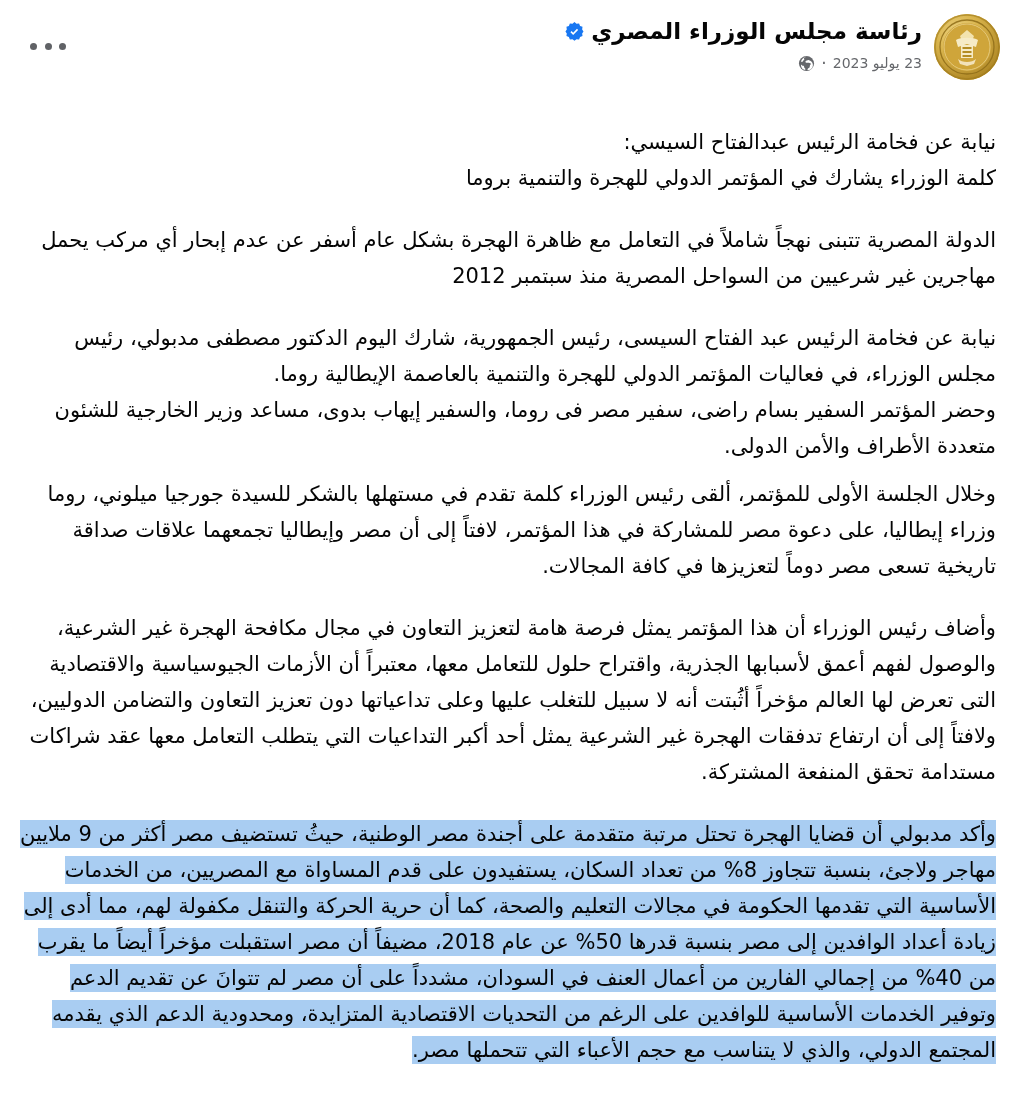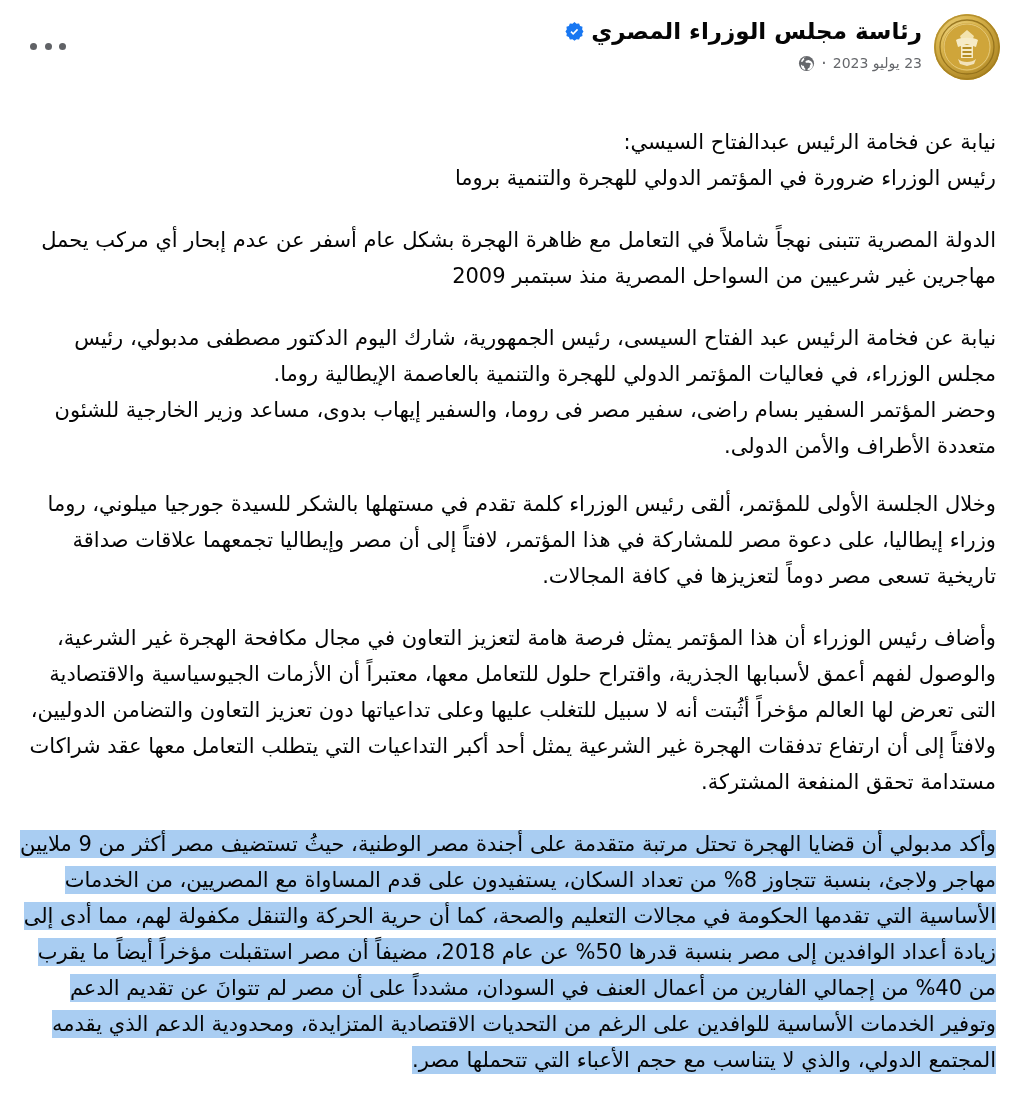--- a/index.html
+++ b/index.html
@@ -131,21 +131,21 @@
     padding: 0 18px 6px 18px;
     box-sizing: border-box;
   }
 
   .para {
     margin: 0 0 26px 0;
     white-space: pre-line;
   }
   .para:last-child { margin-bottom: 0; }
 
-  .para.tight { margin-bottom: 22px; }
+  .para.tight { margin-bottom: 12px; }
 
   .para.highlight {
     background: transparent;
     margin: 0 0 26px 0;
   }
   .para.highlight > span.hl {
     background-color: #a9cdf2;
     box-decoration-break: clone;
     -webkit-box-decoration-break: clone;
     padding: 2px 0;
@@ -203,24 +203,24 @@
           <circle cx="8" cy="8" r="7.1" fill="#65676b"></circle>
           <path fill="#ffffff" d="M8 1.6c-.9 0-1.4.5-1.9 1.1-.2.3-.6.4-.6.8 0 .5.5.6.5 1 0 .5-.8.4-1.2.8-.3.3-.2.9-.6 1.1-.4.2-1 0-1.3.3.1-2.5 2.2-4.6 4.7-4.8zM3 8.9c.4.1.5.7.9.9.5.3 1.2.1 1.6.5.4.4.2 1.2.5 1.7.2.4.8.5.9 1 .1.4-.2.8-.2 1.2-2-.3-3.6-2-3.9-4.1 0-.4.1-.8.2-1.2zm5.9 5.3c.1-.5.2-1 .5-1.4.4-.5 1.2-.6 1.5-1.2.3-.5.1-1.2.3-1.8.2-.5.8-.8.8-1.4 0-.5-.6-.7-1-.9-.5-.2-1.1-.2-1.6-.2-.6 0-1.3.2-1.8 0-.5-.2-.7-.9-.5-1.4.2-.5.8-.6 1.3-.8.5-.2 1-.5 1.5-.4.4 0 .7.4 1.1.5 2 .7 3.3 2.8 3 4.9-.3 2.2-2 4-4.1 4.1z"></path>
         </svg>
       </div>
     </div>
   </div>
 
   <div class="post-body">
 
     <p class="para">نيابة عن فخامة الرئيس عبدالفتاح السيسي:
-رئيس الوزراء ضرورة في المؤتمر الدولي للهجرة والتنمية بروما</p>
-
-
-    <p class="para">الدولة المصرية تتبنى نهجاً شاملاً في التعامل مع ظاهرة الهجرة بشكل عام أسفر عن عدم إبحار أي مركب يحمل مهاجرين غير شرعيين من السواحل المصرية منذ سبتمبر 2009</p>
+كلمة الوزراء يشارك في المؤتمر الدولي للهجرة والتنمية بروما</p>
+
+
+    <p class="para">الدولة المصرية تتبنى نهجاً شاملاً في التعامل مع ظاهرة الهجرة بشكل عام أسفر عن عدم إبحار أي مركب يحمل مهاجرين غير شرعيين من السواحل المصرية منذ سبتمبر 2012</p>
 
     <p class="para tight">نيابة عن فخامة الرئيس عبد الفتاح السيسى، رئيس الجمهورية، شارك اليوم الدكتور مصطفى مدبولي، رئيس مجلس الوزراء، في فعاليات المؤتمر الدولي للهجرة والتنمية بالعاصمة الإيطالية روما.
 وحضر المؤتمر السفير بسام راضى، سفير مصر فى روما، والسفير إيهاب بدوى، مساعد وزير الخارجية للشئون متعددة الأطراف والأمن الدولى.</p>
 
     <p class="para">وخلال الجلسة الأولى للمؤتمر، ألقى رئيس الوزراء كلمة تقدم في مستهلها بالشكر للسيدة جورجيا ميلوني، روما وزراء إيطاليا، على دعوة مصر للمشاركة في هذا المؤتمر، لافتاً إلى أن مصر وإيطاليا تجمعهما علاقات صداقة تاريخية تسعى مصر دوماً لتعزيزها في كافة المجالات.</p>
 
     <p class="para">وأضاف رئيس الوزراء أن هذا المؤتمر يمثل فرصة هامة لتعزيز التعاون في مجال مكافحة الهجرة غير الشرعية، والوصول لفهم أعمق لأسبابها الجذرية، واقتراح حلول للتعامل معها، معتبراً أن الأزمات الجيوسياسية والاقتصادية التى تعرض لها العالم مؤخراً أثُبتت أنه لا سبيل للتغلب عليها وعلى تداعياتها دون تعزيز التعاون والتضامن الدوليين، ولافتاً إلى أن ارتفاع تدفقات الهجرة غير الشرعية يمثل أحد أكبر التداعيات التي يتطلب التعامل معها عقد شراكات مستدامة تحقق المنفعة المشتركة.</p>
 
     <p class="para highlight"><span class="hl">وأكد مدبولي أن قضايا الهجرة تحتل مرتبة متقدمة على أجندة مصر الوطنية، حيثُ تستضيف مصر أكثر من 9 ملايين مهاجر ولاجئ، بنسبة تتجاوز 8% من تعداد السكان، يستفيدون على قدم المساواة مع المصريين، من الخدمات الأساسية التي تقدمها الحكومة في مجالات التعليم والصحة، كما أن حرية الحركة والتنقل مكفولة لهم، مما أدى إلى زيادة أعداد الوافدين إلى مصر بنسبة قدرها 50% عن عام 2018، مضيفاً أن مصر استقبلت مؤخراً أيضاً ما يقرب من 40% من إجمالي الفارين من أعمال العنف في السودان، مشدداً على أن مصر لم تتوانَ عن تقديم الدعم وتوفير الخدمات الأساسية للوافدين على الرغم من التحديات الاقتصادية المتزايدة، ومحدودية الدعم الذي يقدمه المجتمع الدولي، والذي لا يتناسب مع حجم الأعباء التي تتحملها مصر.</span></p>
 

